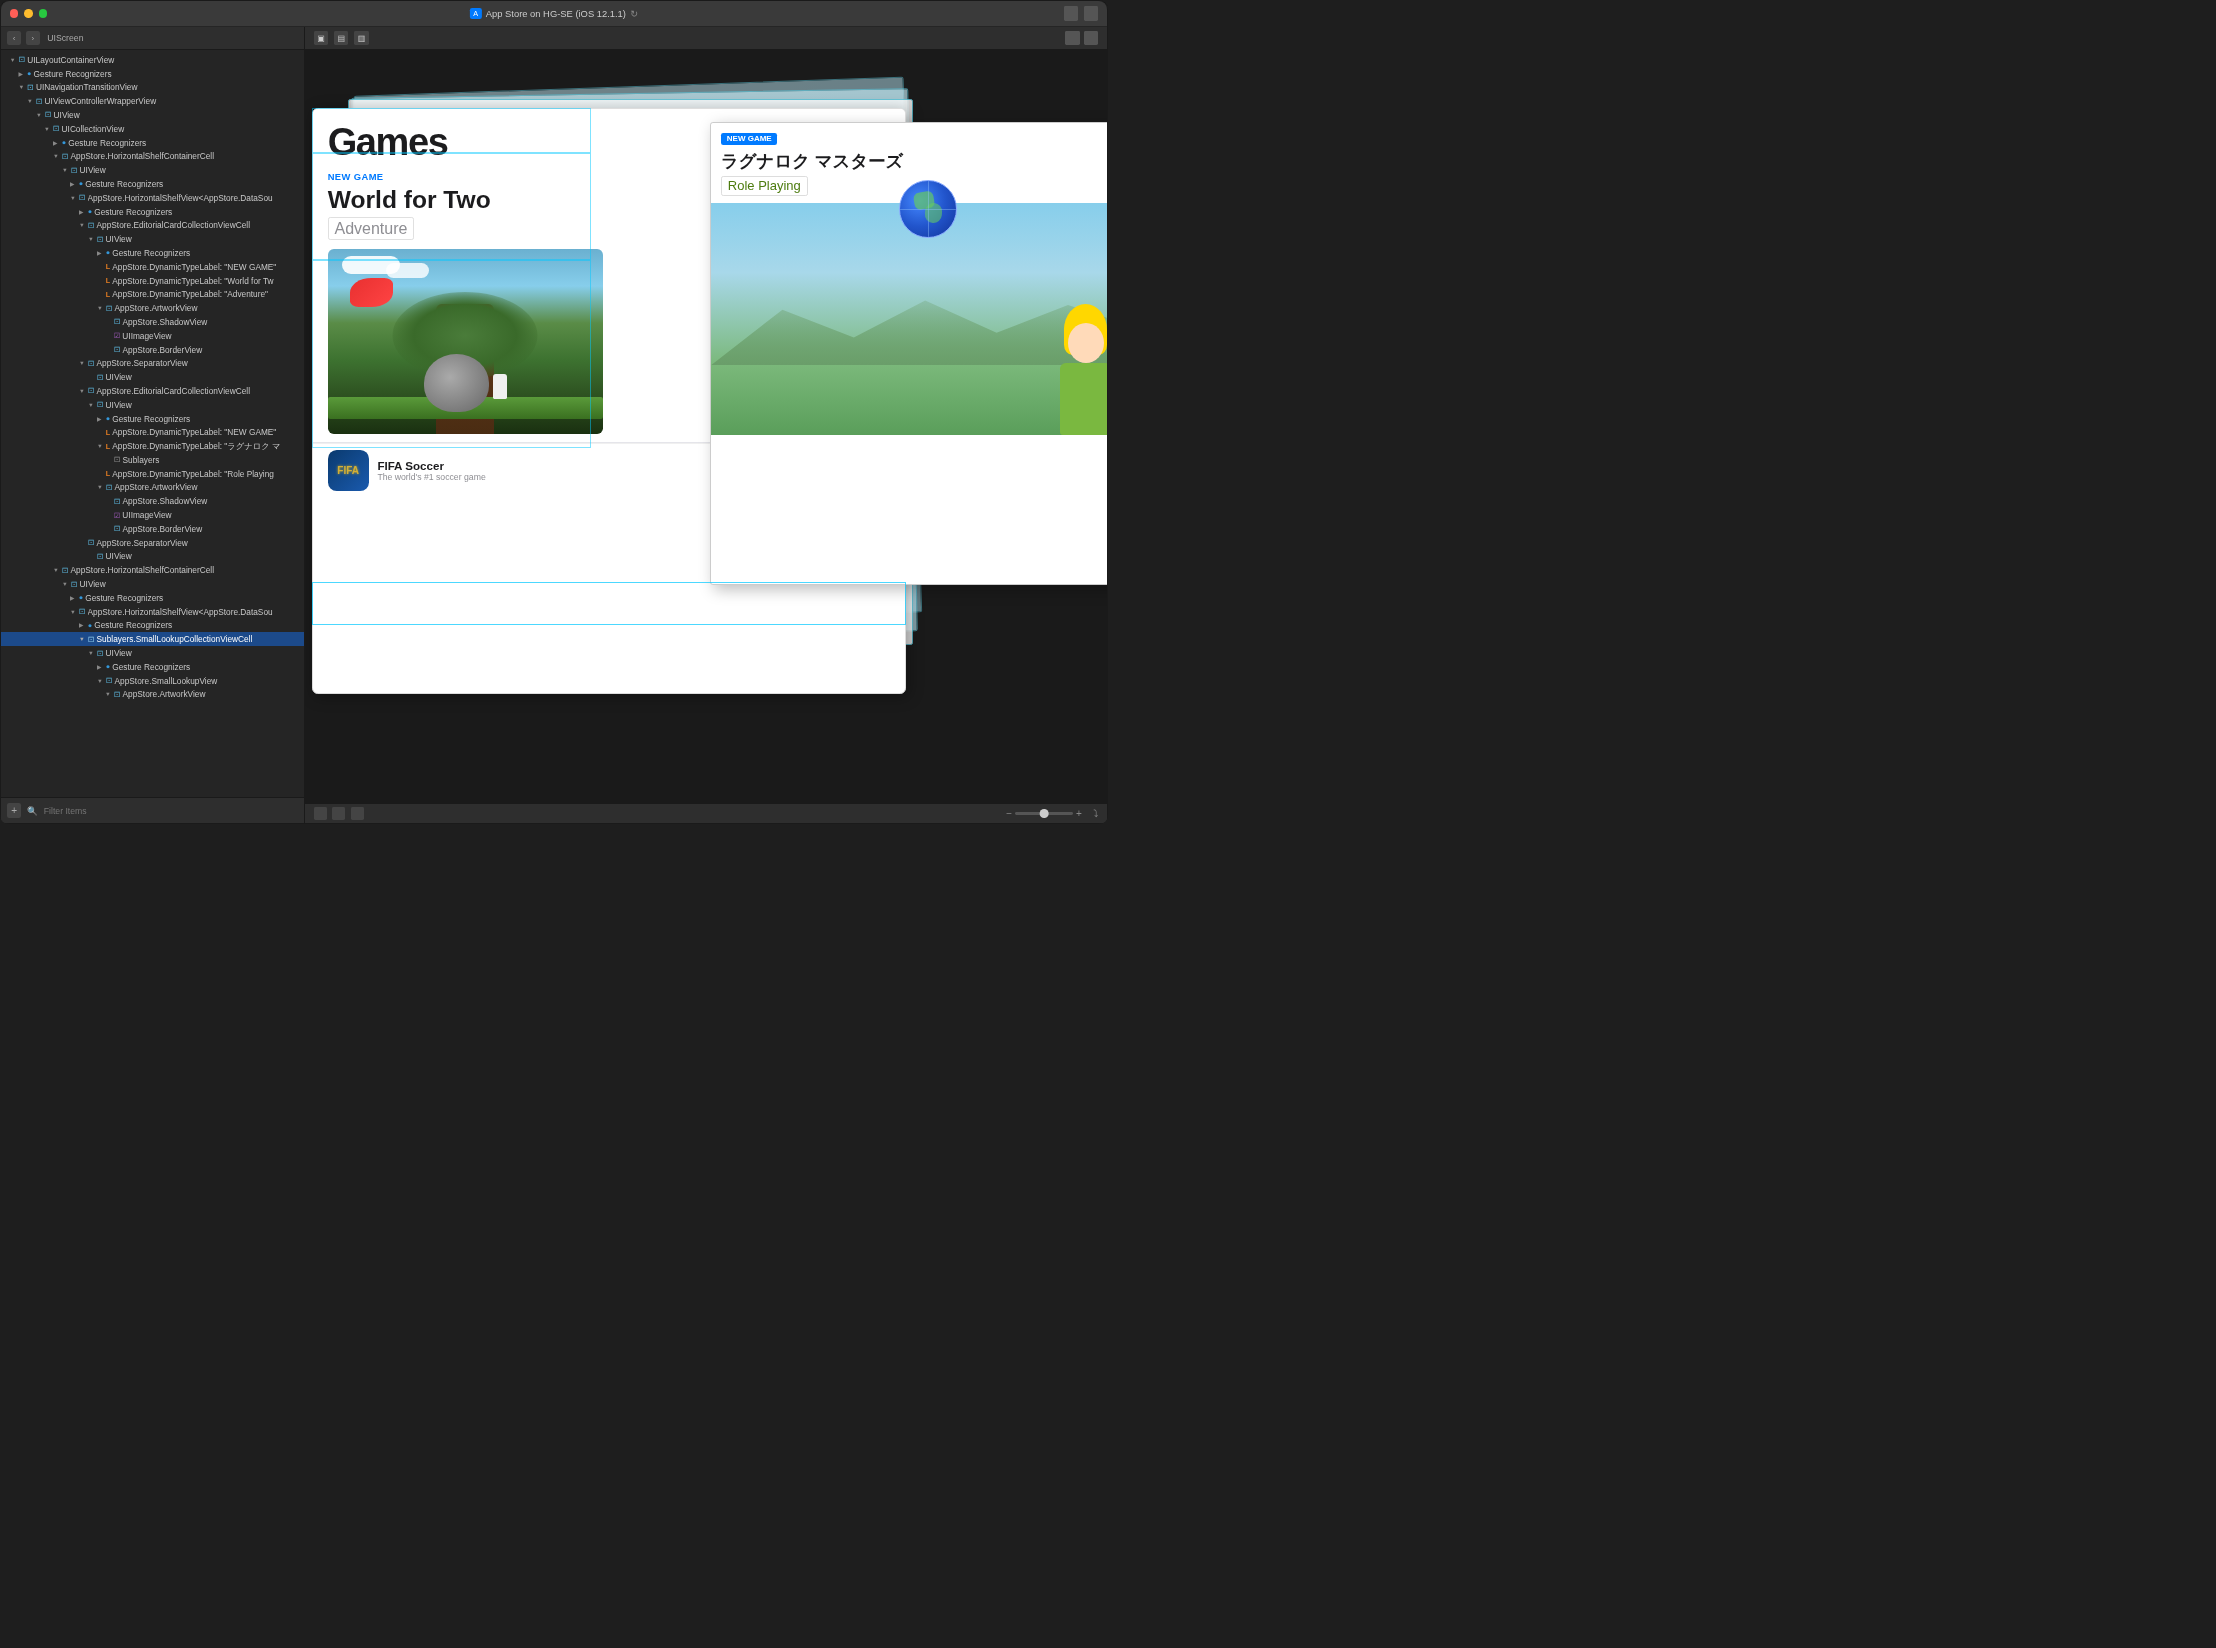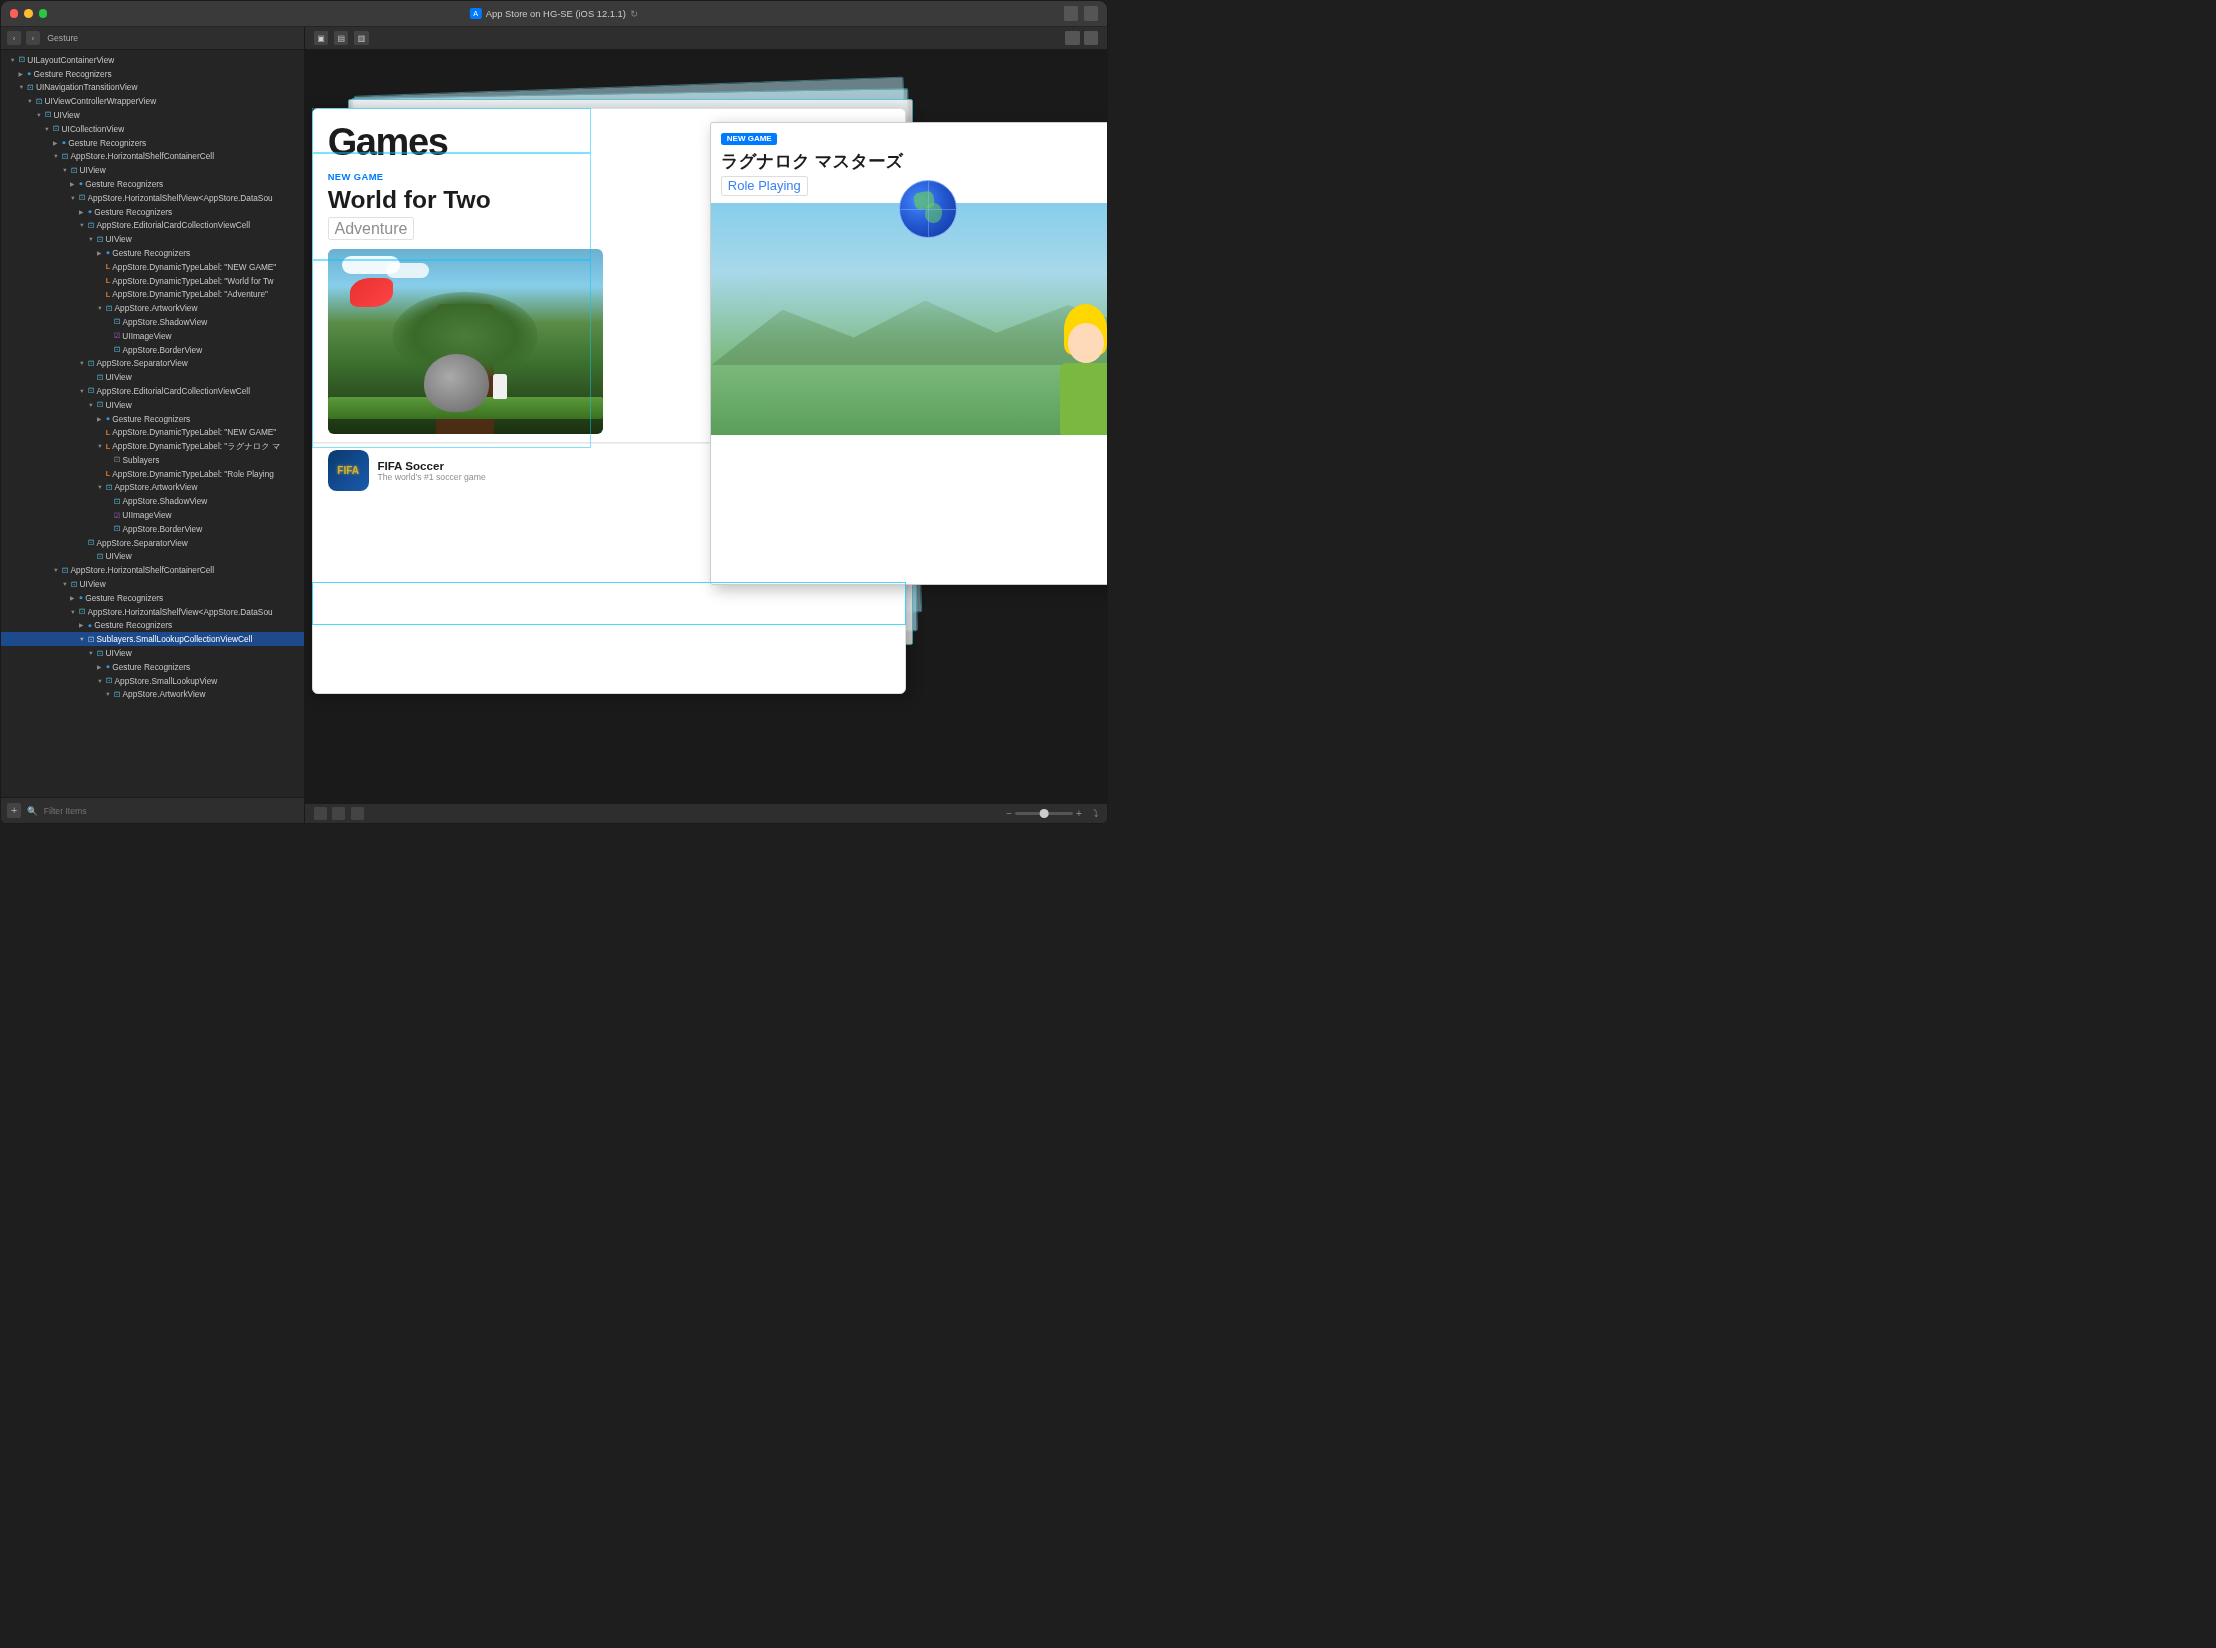--- a/index.html
+++ b/index.html
@@ -311,21 +311,21 @@
     </div>
   </div>
 
   <div class="main-content">
 
     <div class="sidebar">
 
       <div class="sidebar-toolbar">
         <div class="sidebar-nav-btn">‹</div>
         <div class="sidebar-nav-btn">›</div>
-        <span class="sidebar-breadcrumb">Gesture</span>
+        <span class="sidebar-breadcrumb">UIScreen</span>
       </div>
 
       <div class="sidebar-tree">
 
         <div class="tree-row" style="padding-left: 8.7px;">
           <span style="width:8.7px; font-size:5.8px; color:#888;">▼</span>
           <span style="margin-right:2.2px; color:#5ab0d5; font-size:8px;">⊡</span>
           <span>UILayoutContainerView</span>
         </div>
 
@@ -684,21 +684,21 @@
               <div style="font-size: 6.5px; color: #8e8e93;">In-App Purchases</div>
             </div>
           </div>
 
         </div>
 
         <div style="position:absolute; top:72px; left:405px; width:478px; height:463px; background: white; border-radius: 2.9px; border: 0.7px solid #ccc; overflow: hidden; box-shadow: 4.3px 4.3px 14.5px rgba(0,0,0,0.25);">
           
           <div style="background: #007aff; color: white; font-size: 8px; font-weight: 700; padding: 1.4px 5.8px; border-radius: 2.2px; display: inline-block; margin: 10px 10px 4.3px;">NEW GAME</div>
           <div style="font-size: 17.4px; font-weight: 700; color: #1c1c1e; padding: 0 10px; margin-bottom: 2.9px;">ラグナロク マスターズ</div>
-          <div style="font-size: 13px; color: #3b82f6; padding: 0 10px; margin-bottom: 7.2px; border: 0.7px solid #ddd; display: inline-block; margin-left: 10px; padding: 1.4px 5.8px; border-radius: 2.2px;">Role Playing</div>
+          <div style="font-size: 13px; color: #4d7c0f; padding: 0 10px; margin-bottom: 7.2px; border: 0.7px solid #ddd; display: inline-block; margin-left: 10px; padding: 1.4px 5.8px; border-radius: 2.2px;">Role Playing</div>
           
           <div style="width: 100%; height: 232px; overflow: hidden; position: relative;">
             <div style="width:100%; height:100%; background: linear-gradient(180deg, #87ceeb 0%, #a8d8ea 30%, #7ab87a 70%, #5a9e5a 100%); position: relative;">
 
               <div style="position:absolute; bottom:30%; left:0; right:0; height:40%; background: linear-gradient(180deg, transparent, #6a9e6a); clip-path: polygon(0 100%, 15% 40%, 30% 70%, 45% 30%, 60% 65%, 75% 35%, 90% 60%, 100% 45%, 100% 100%);"></div>
 
               <div style="position:absolute; bottom:0; right:58px; width:87px; height:145px; display:flex; flex-direction:column; align-items:center; justify-content:flex-end;">
 
                 <div style="width:43px; height:51px; background: #ffd700; border-radius: 50% 50% 20% 20%; position:absolute; top:14.5px; z-index:2;"></div>
 

